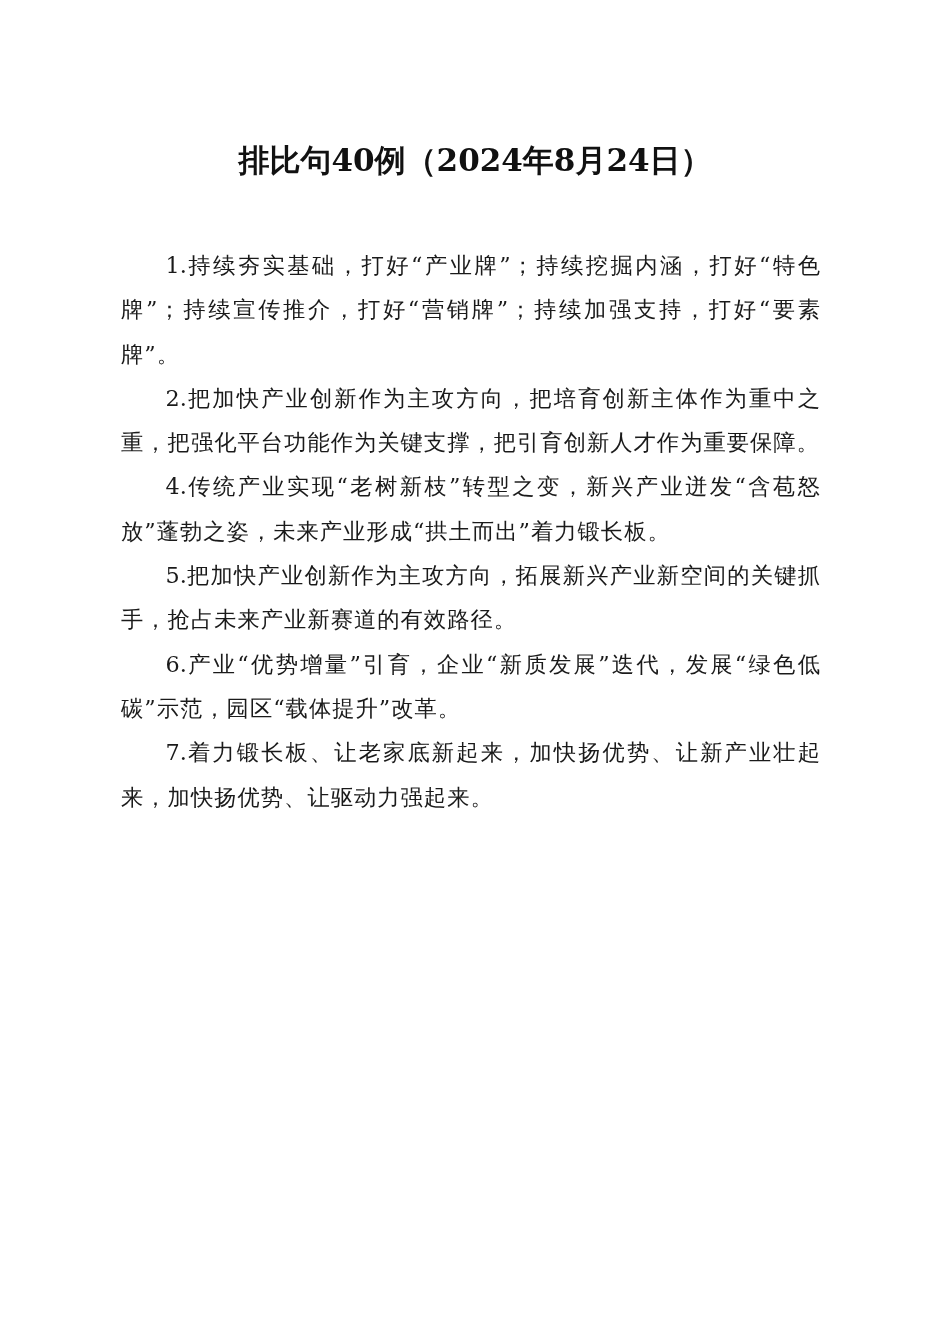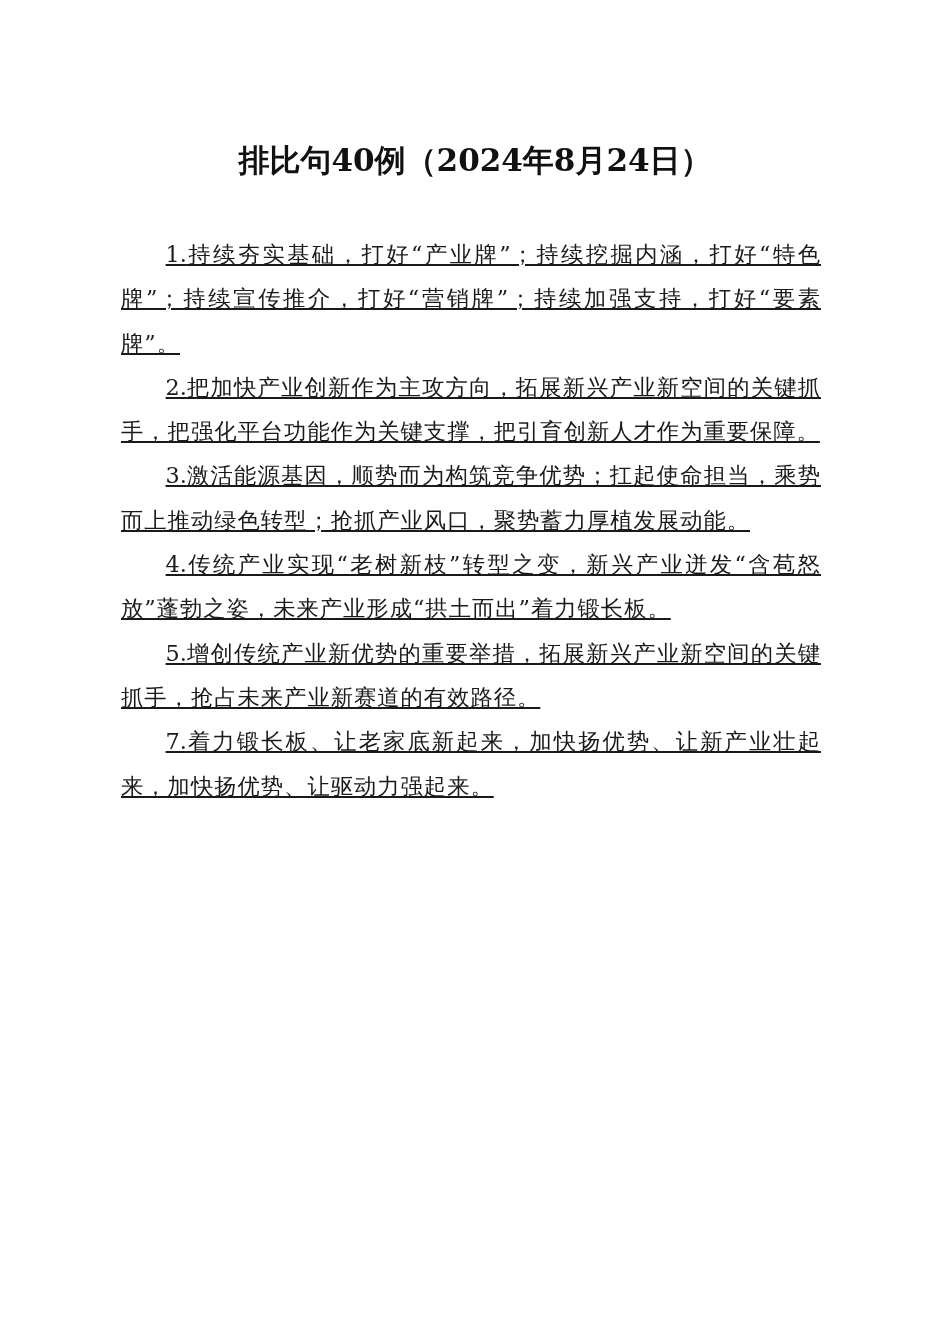--- a/index.html
+++ b/index.html
@@ -30,27 +30,26 @@
       font-family: "DejaVu Serif", "Liberation Serif", serif;
       font-weight: bold;
       font-size: 31px;
       line-height: 48px;
       letter-spacing: 0px;
       color: #111111;
     }
     .body-text {
       position: absolute;
       left: 121px;
-      top: 232px;
+      top: 243px;
       width: 700px;
       font-family: "DejaVu Serif", "Liberation Serif", serif;
       font-size: 22.3px;
       line-height: 44.3px;
       color: #1a1a1a;
-      text-decoration: underline;
     }
     .para {
       margin: 0;
       padding: 0;
       text-align: justify;
       text-justify: inter-character;
       text-indent: 2em;
       letter-spacing: 1px;
     }
     .para .num {
@@ -58,19 +57,19 @@
     }
   </style>
 </head>
 <body>
 
 <div class="page">
   <div class="title">排比句40例（2024年8月24日）</div>
 
   <div class="body-text">
     <p class="para"><span class="num">1.</span><span>持续夯实基础，打好“产业牌”；持续挖掘内涵，打好“特色牌”；持续宣传推介，打好“营销牌”；持续加强支持，打好“要素牌”。</span></p>
-    <p class="para"><span class="num">2.</span><span>把加快产业创新作为主攻方向，拓展新兴产业新空间的关键抓手，把强化平台功能作为关键支撑，把引育创新人才作为重要保障。</span></p>
-    <p class="para"><span class="num">3.</span><span>激活能源基因，顺势而为构筑竞争优势；扛起使命担当，乘势而上推动绿色转型；抢抓产业风口，聚势蓄力厚植发展动能。</span></p>
+    <p class="para"><span class="num">2.</span><span>把加快产业创新作为主攻方向，把培育创新主体作为重中之重，把强化平台功能作为关键支撑，把引育创新人才作为重要保障。</span></p>
     <p class="para"><span class="num">4.</span><span>传统产业实现“老树新枝”转型之变，新兴产业迸发“含苞怒放”蓬勃之姿，未来产业形成“拱土而出”着力锻长板。</span></p>
-    <p class="para"><span class="num">5.</span><span>增创传统产业新优势的重要举措，拓展新兴产业新空间的关键抓手，抢占未来产业新赛道的有效路径。</span></p>
+    <p class="para"><span class="num">5.</span><span>把加快产业创新作为主攻方向，拓展新兴产业新空间的关键抓手，抢占未来产业新赛道的有效路径。</span></p>
+    <p class="para"><span class="num">6.</span><span>产业“优势增量”引育，企业“新质发展”迭代，发展“绿色低碳”示范，园区“载体提升”改革。</span></p>
     <p class="para"><span class="num">7.</span><span>着力锻长板、让老家底新起来，加快扬优势、让新产业壮起来，加快扬优势、让驱动力强起来。</span></p>
   </div>
 </div>
 
 </body></html>

